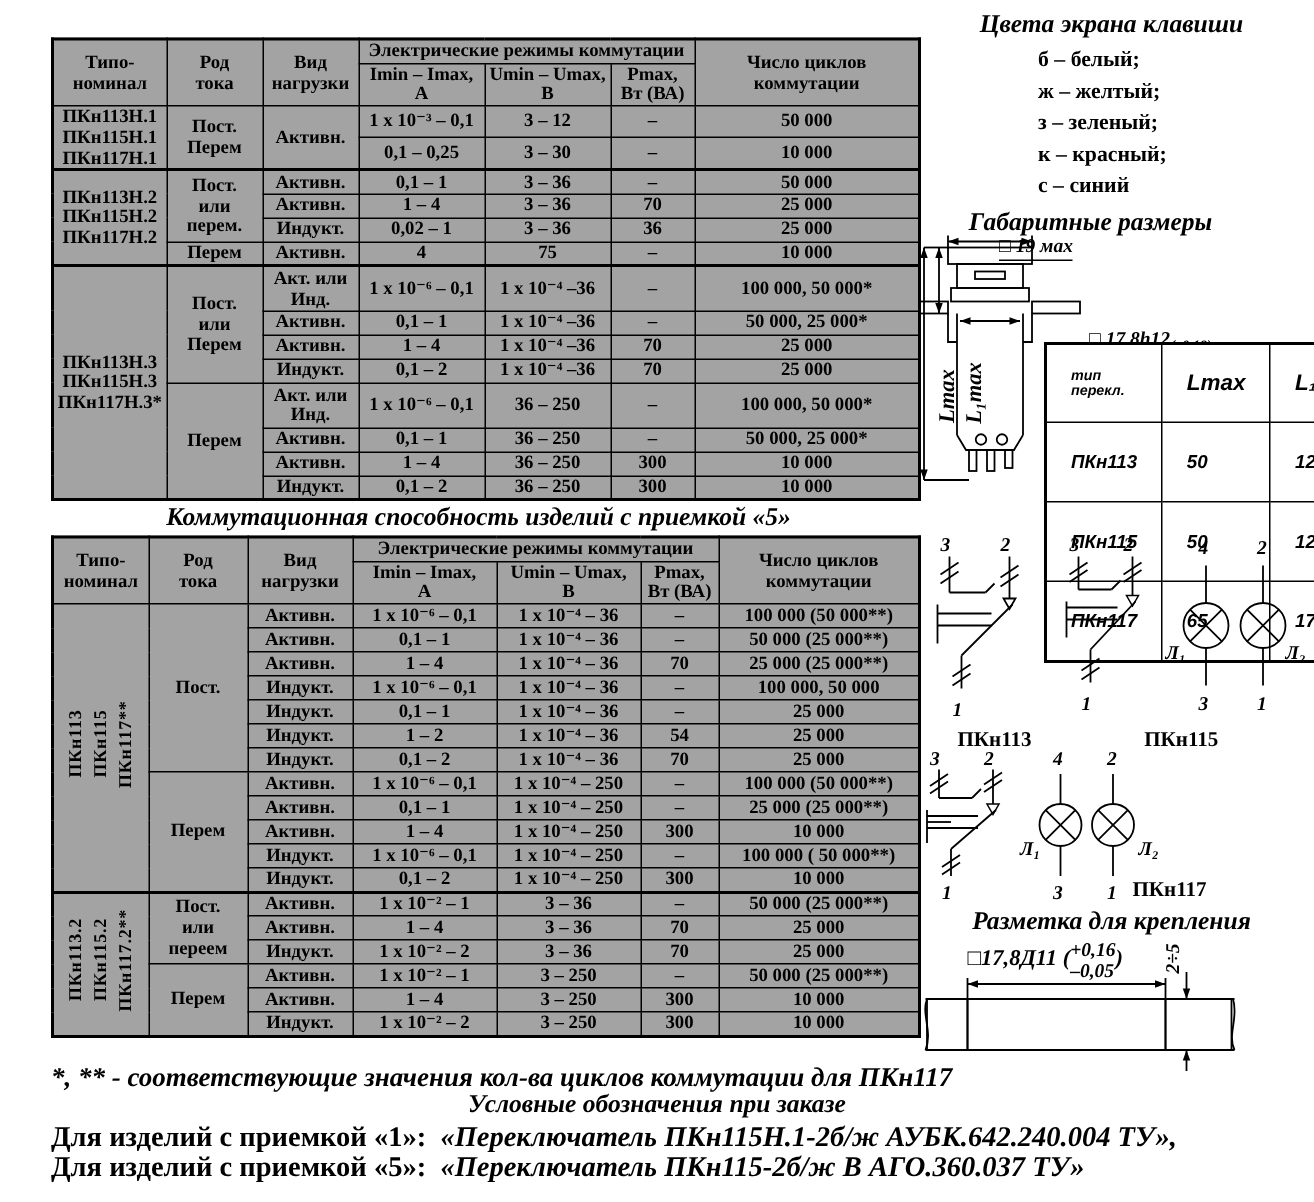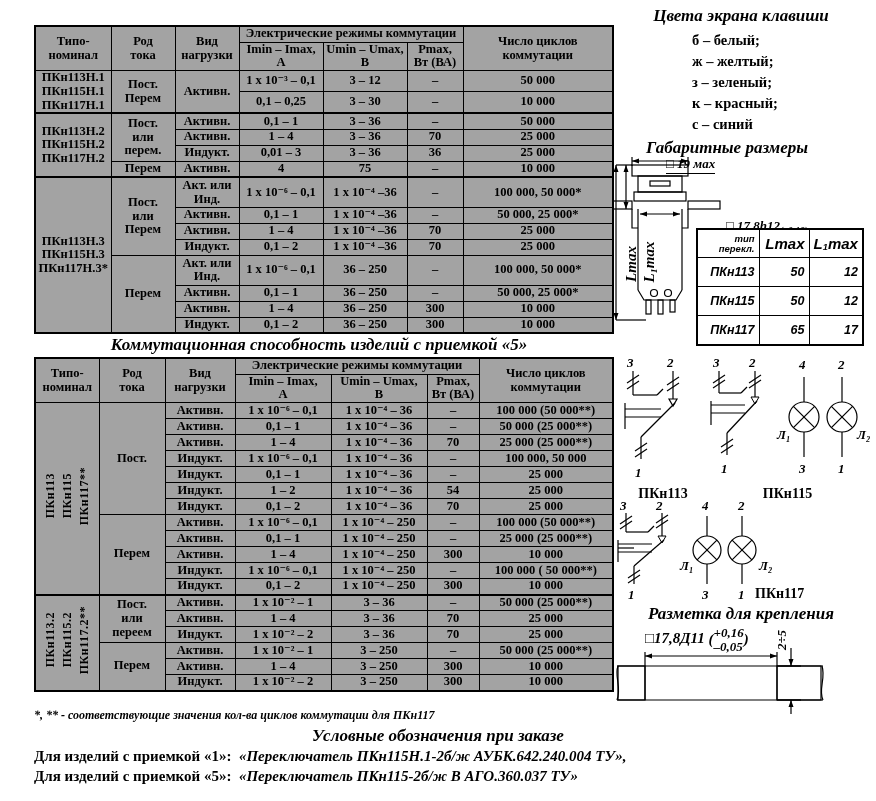--- a/index.html
+++ b/index.html
@@ -15,37 +15,37 @@
   #table2 tr{height:16px;}
   tr.blk>td{border-top:2px solid #000;}
   thead tr.g{height:14px;} thead tr.s{height:35px;}
   td.tipo{text-align:left;padding-left:3px;}
   td.rot{padding:0;}
   .vtext{writing-mode:vertical-rl;transform:rotate(180deg);white-space:pre-line;display:inline-block;
          font-weight:bold;font-size:12px;line-height:1.4;letter-spacing:0.5px;}
 
   table.dim{border-collapse:collapse;border:2px solid #000;table-layout:fixed;background:#fff;
         font-family:"Liberation Sans","DejaVu Sans",sans-serif;font-style:italic;font-weight:bold;}
-  table.dim th,table.dim td{border:1px solid #000;text-align:right;vertical-align:middle;white-space:pre-line;padding:4px;}
+  table.dim th,table.dim td{border:1px solid #000;text-align:left;vertical-align:middle;white-space:pre-line;padding:16px;}
   table.dim th{font-size:15px;line-height:1;}
   table.dim th.small{font-size:9.5px;}
   table.dim td{font-size:12.5px;height:20px;}
   table.dim tr.hd{height:26px;}
 
   .clist{font-weight:bold;font-size:14.5px;line-height:21px;}
   .dimlabel{font-style:italic;font-weight:bold;font-size:13px;white-space:nowrap;}
   .underl{border-bottom:1.5px solid #000;padding-bottom:1px;}
   .tolsub{font-size:9.5px;vertical-align:sub;}
   .stack{display:inline-flex;flex-direction:column;font-size:13px;line-height:1.05;vertical-align:middle;
          font-style:italic;font-weight:bold;}
   .bigpar{font-size:15px;vertical-align:middle;}
   .caption{font-weight:bold;font-size:14px;text-align:center;white-space:nowrap;}
   .rot90{display:inline-block;transform:rotate(-90deg);transform-origin:center;}
-  .footnote{font-style:italic;font-weight:bold;font-size:12px;white-space:nowrap;}
-  .orderline{font-weight:bold;font-size:15px;white-space:nowrap;}
+  .footnote{font-style:italic;font-weight:bold;font-size:18px;white-space:nowrap;}
+  .orderline{font-weight:bold;font-size:19px;white-space:nowrap;}
   .orderline .val{font-style:italic;}
   svg{display:block;}
   svg line,svg path,svg rect,svg polyline,svg circle{stroke:#000;fill:none;stroke-width:1.2;}
   svg polygon{fill:#000;stroke:none;}
   svg text{fill:#000;stroke:none;font-family:"Liberation Serif","DejaVu Serif",serif;
            font-style:italic;font-weight:bold;font-size:13px;}
 </style>
 </head>
 <body>
 
@@ -117,21 +117,21 @@
       </tr>
       <tr>
         <td>Активн.</td>
         <td>1 – 4</td>
         <td>3 – 36</td>
         <td>70</td>
         <td>25 000</td>
       </tr>
       <tr>
         <td>Индукт.</td>
-        <td>0,01 – 3</td>
+        <td>0,02 – 1</td>
         <td>3 – 36</td>
         <td>36</td>
         <td>25 000</td>
       </tr>
       <tr>
         <td>Перем</td>
         <td>Активн.</td>
         <td>4</td>
         <td>75</td>
         <td>–</td>

